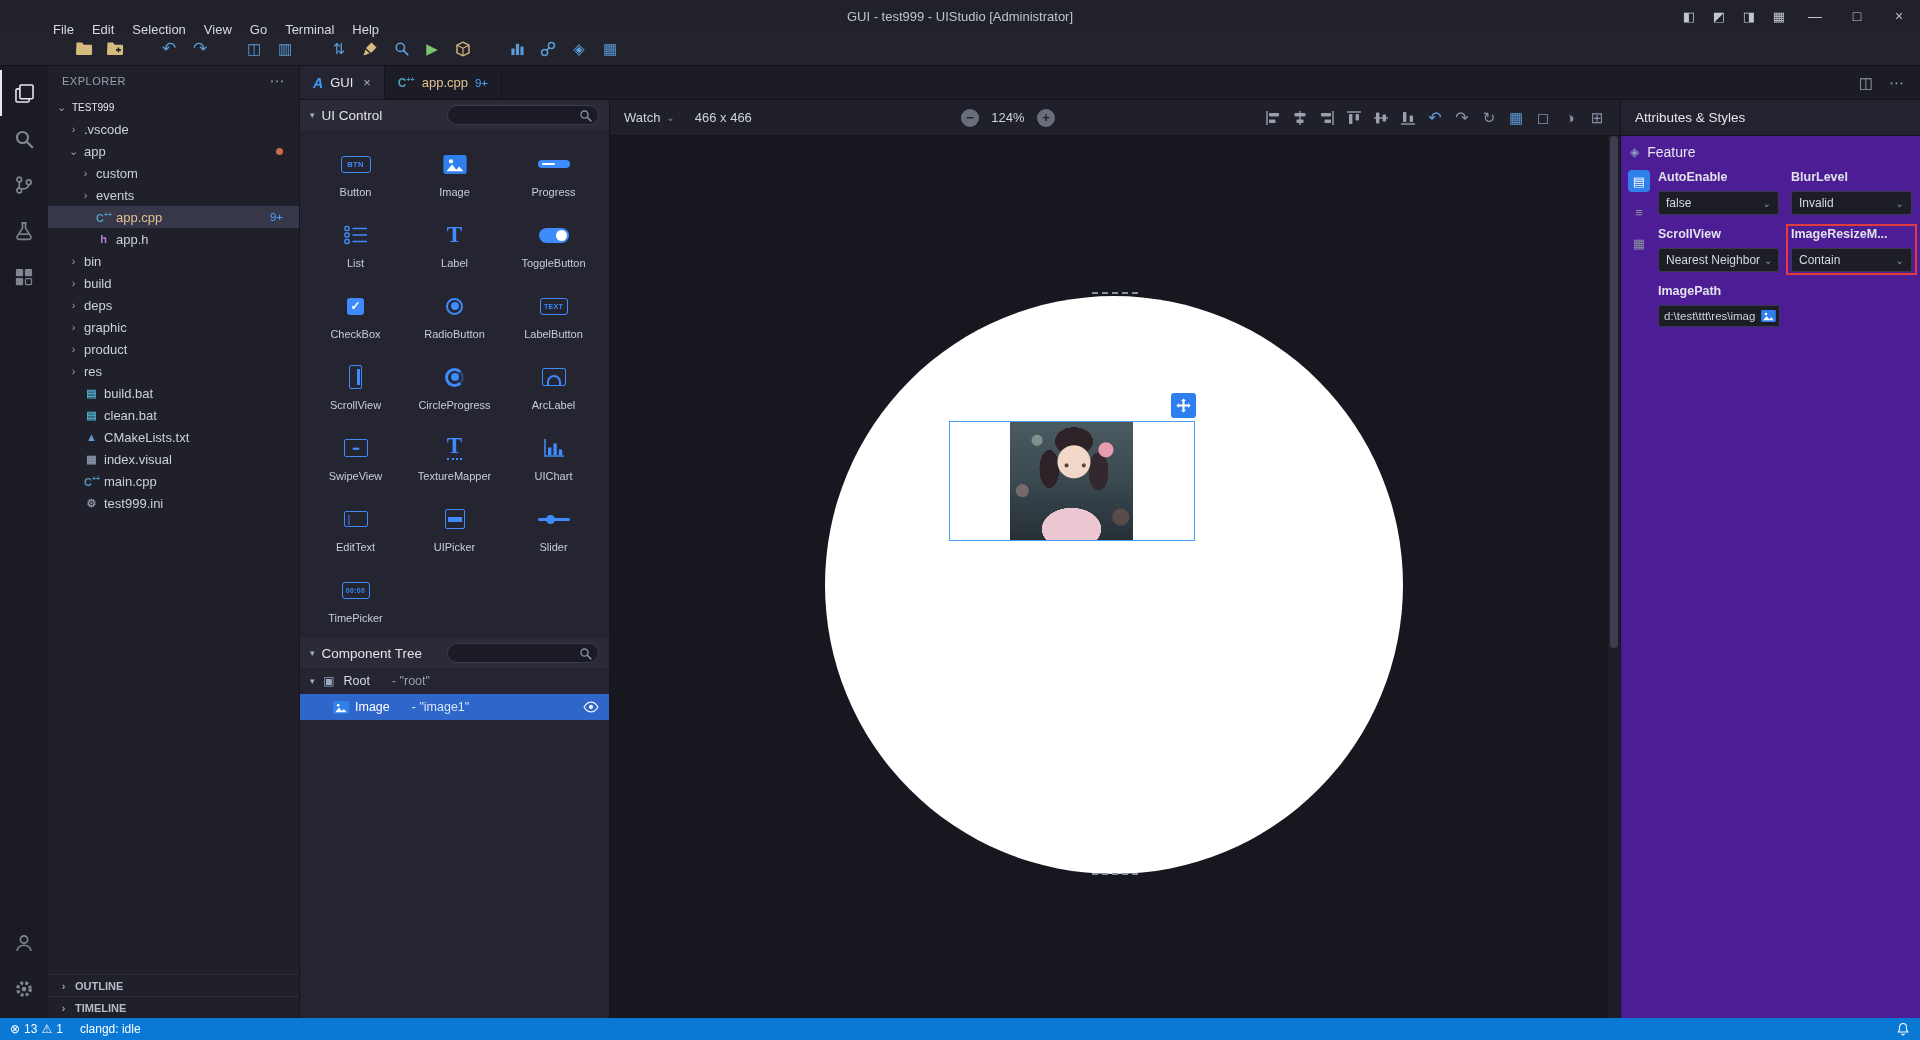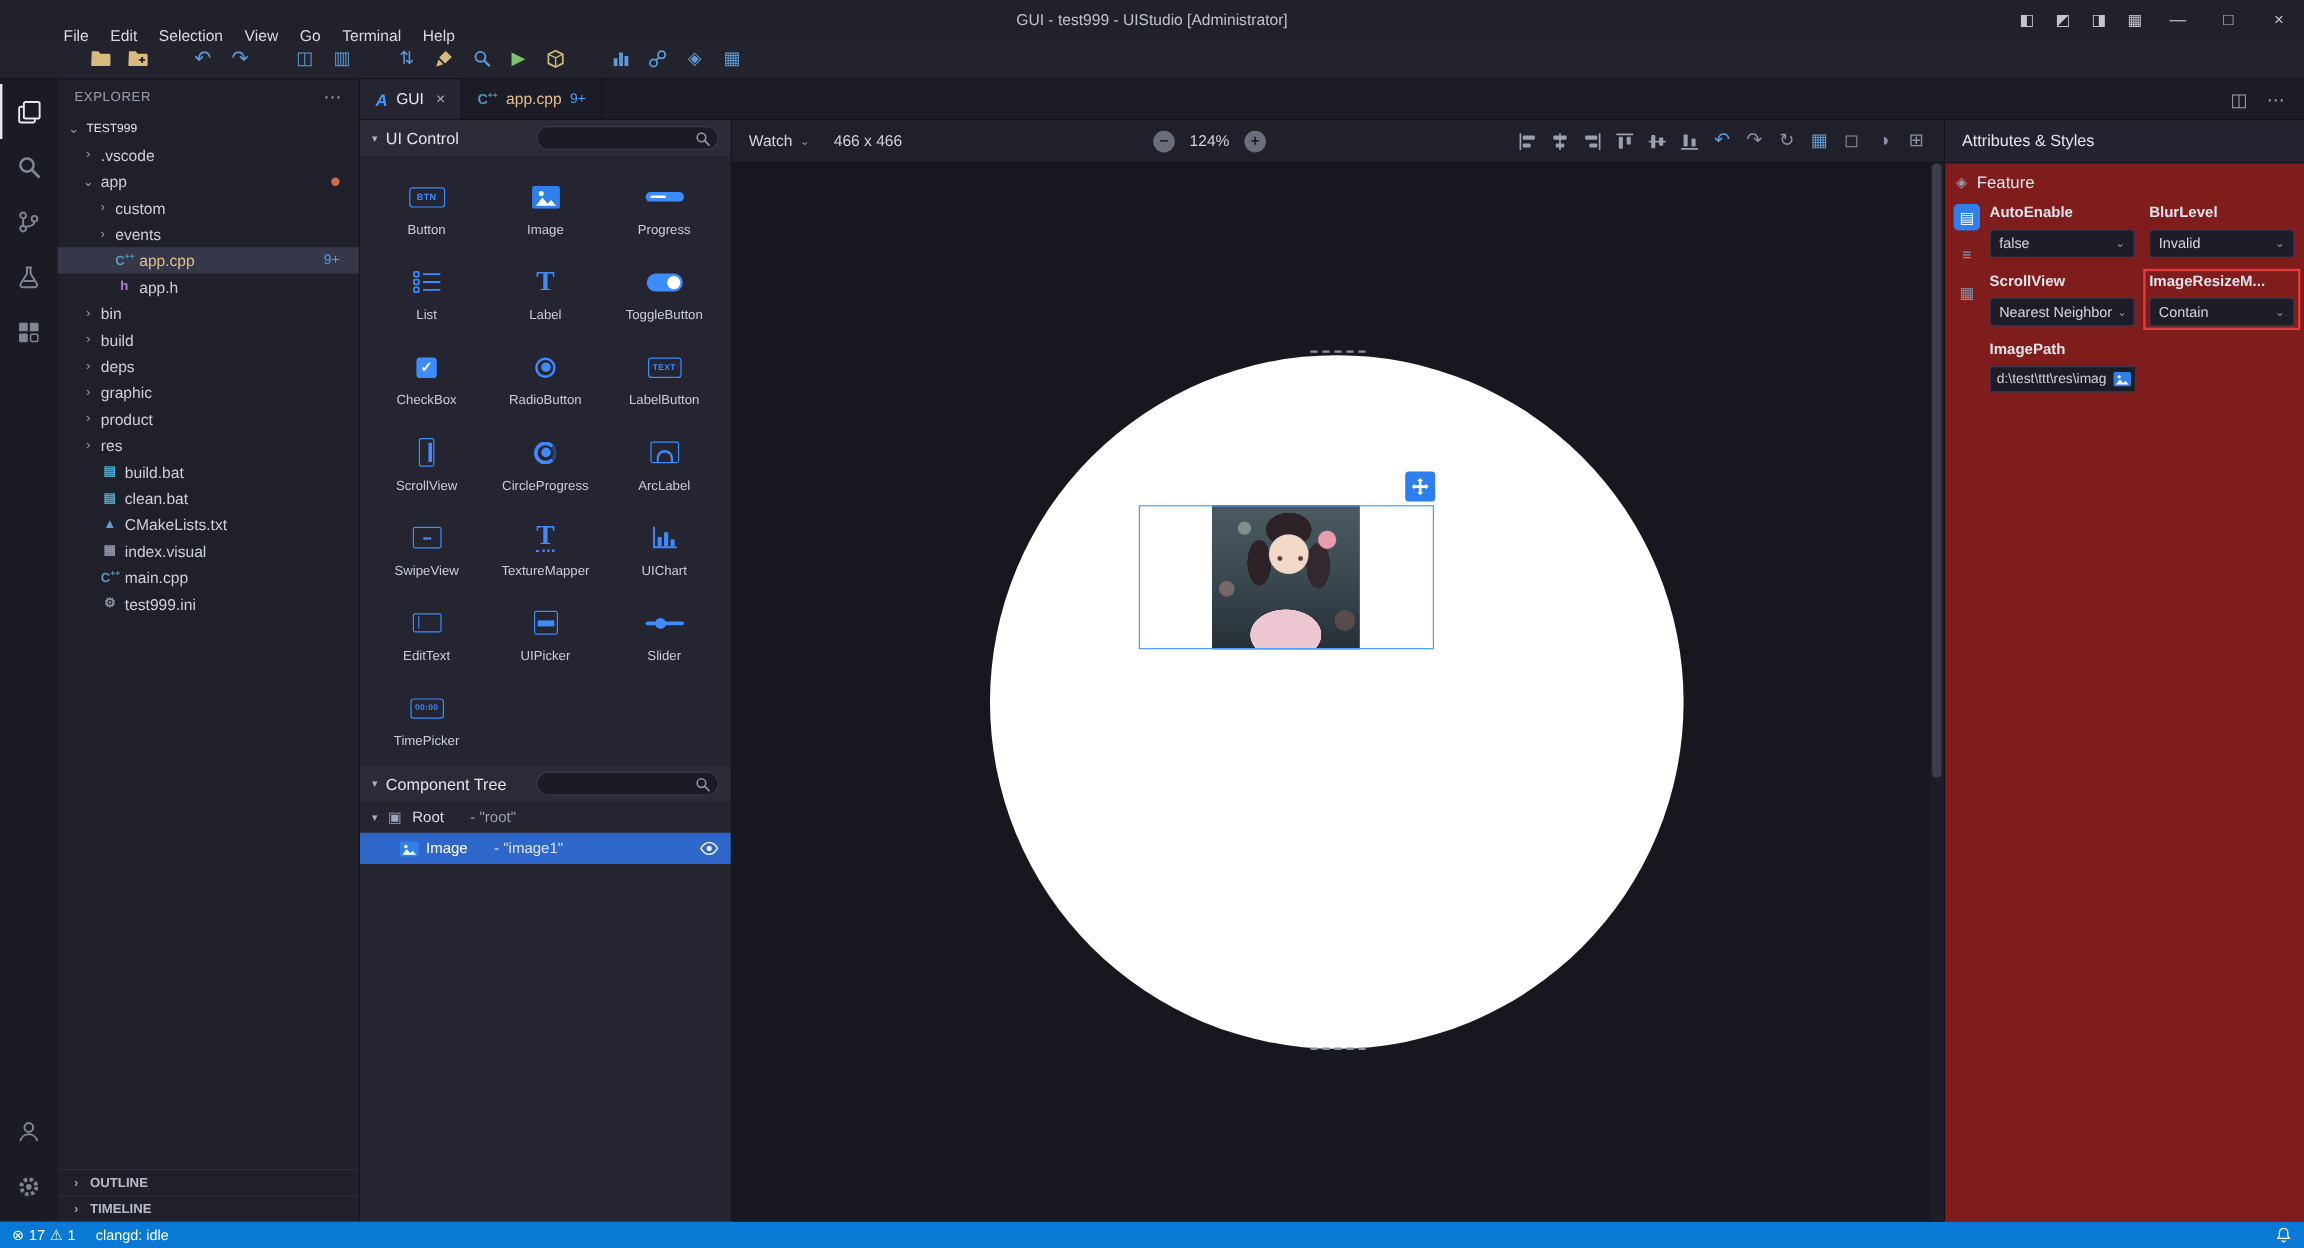--- a/index.html
+++ b/index.html
@@ -136,21 +136,21 @@
       radial-gradient(ellipse 27px 20px at 52% 17%, #2c2228 0 70%, transparent 71%),
       radial-gradient(ellipse 14px 27px at 32% 40%, #2c2228 0 70%, transparent 71%),
       radial-gradient(ellipse 14px 27px at 72% 42%, #332830 0 70%, transparent 71%),
       radial-gradient(ellipse 42px 30px at 50% 90%, #ecc6d0 0 70%, transparent 71%),
       linear-gradient(180deg, #4c5a62 0%, #3a4850 50%, #262f36 100%);
   }
   .move-handle { position:absolute; left:561px; top:257px; width:25px; height:25px; background:#2d7ff0; border-radius:3px; display:flex; align-items:center; justify-content:center; box-shadow:0 0 0 1px rgba(255,255,255,.18); }
   .v-scroll { position:absolute; right:0; top:36px; bottom:0; width:12px; background:#1d1d27; }
   .v-thumb { position:absolute; top:0; left:2px; width:8px; height:58%; background:#3d3d4d; border-radius:4px; }
   
-  .right-panel { width:300px; flex:none; background:#7f1d1d; border-left:1px solid #14141c; display:flex; flex-direction:column; font-size:12.5px; }
+  .right-panel { width:300px; flex:none; background:#4c1d95; border-left:1px solid #14141c; display:flex; flex-direction:column; font-size:12.5px; }
   .rp-header { height:36px; flex:none; display:flex; align-items:center; padding:0 14px; font-size:13.5px; color:#e4e6ec; background:#23232f; border-bottom:1px solid #14141c; }
   .rp-feature { height:32px; flex:none; display:flex; align-items:center; gap:8px; padding:0 9px; font-size:14px; color:#e4e6ec; }
   .feat-icon { color:#8ea0c0; font-size:12px; }
   .rp-body { display:flex; padding:2px 8px 0 6px; gap:7px; }
   .rp-rail { width:24px; flex:none; display:flex; flex-direction:column; gap:9px; align-items:center; }
   .rail-ic { width:22px; height:22px; border-radius:4px; display:flex; align-items:center; justify-content:center; color:#8a8fa3; font-size:13px; }
   .rail-ic.active { background:#2f80ed; color:#fff; }
   .rp-grid { flex:1; display:flex; flex-direction:column; }
   .prop-two { display:grid; grid-template-columns:1fr 1fr; column-gap:12px; margin-bottom:12px; }
   .prop-label { font-size:12.5px; color:#dfe2ea; margin-bottom:7px; font-weight:600; white-space:nowrap; overflow:hidden; }
@@ -795,21 +795,21 @@
           </div>
         </div>
       </div>
     </div>
   </div>
 </div>
 
 <div class="statusbar">
   <span class="sb-item">
     <span class="sb-ic">⊗</span>
-    <span>17</span>
+    <span>13</span>
     <span class="sb-ic">⚠</span>
     <span>1</span>
   </span>
   <span class="sb-item clangd">clangd: idle</span>
   <span class="sb-bell">
     <svg width="14" height="14" viewBox="0 0 16 16">
         <path d="M8 1.8a4 4 0 0 1 4 4v3.2l1.5 2.5h-11L4 9V5.8a4 4 0 0 1 4-4z" fill="none" stroke="#fff" stroke-width="1.2"></path>
         <path d="M6.5 13.2a1.5 1.5 0 0 0 3 0" fill="none" stroke="#fff" stroke-width="1.2"></path>
       </svg>
   </span>

